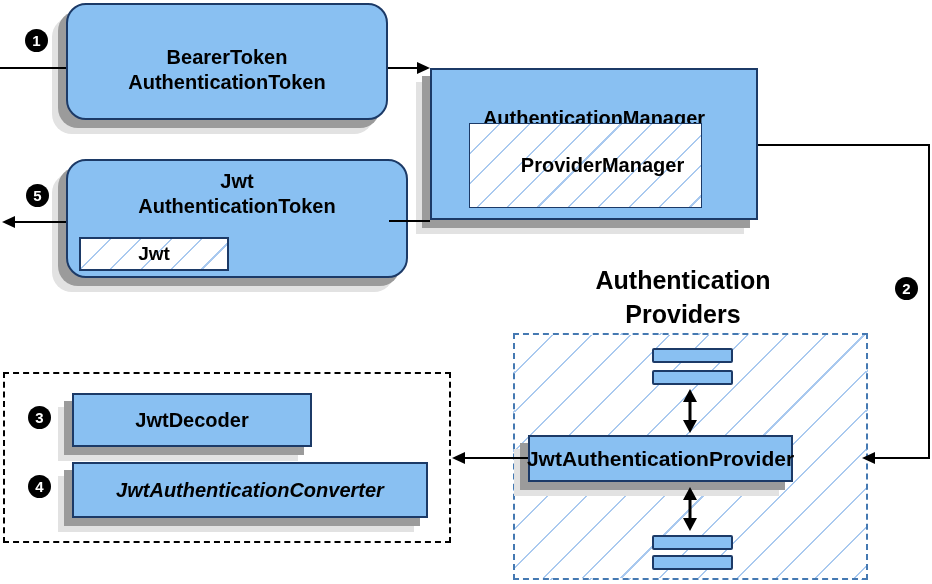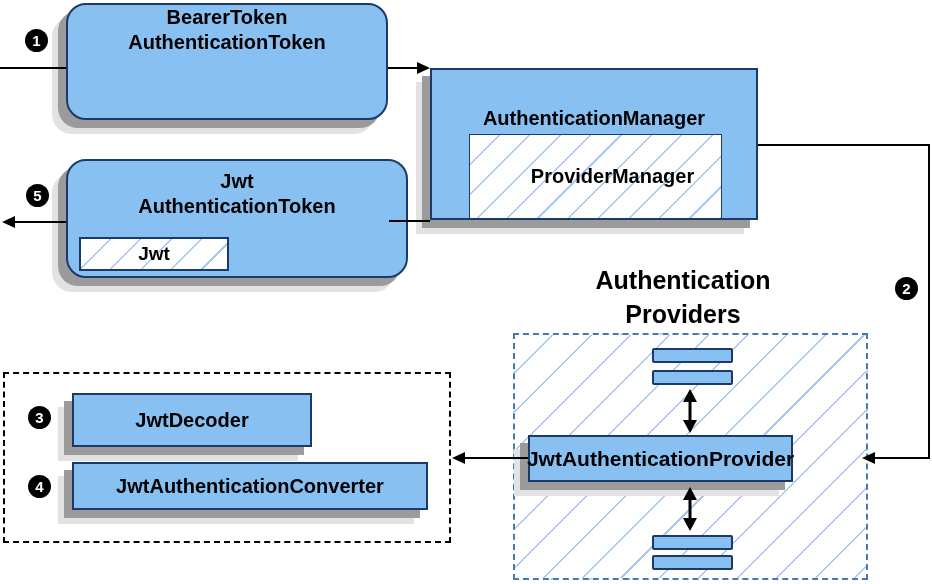--- a/index.html
+++ b/index.html
@@ -127,49 +127,49 @@
 </head>
 <body>
 
 <div class="canvas">
 
   <div class="providers-box"></div>
 
   <div class="black-dashed-box"></div>
 
   <div class="node rounded shadow" style="left:66px; top:3px; width:322px; height:117px;">
-    <div class="node-title multiline" style="">BearerToken
+    <div class="node-title multiline" style="margin-top:40px;">BearerToken
 AuthenticationToken</div>
   </div>
 
   <div class="node rounded shadow" style="left:66px; top:159px; width:342px; height:119px;">
     <div class="node-title multiline" style="padding-top:8px;">Jwt
 AuthenticationToken</div>
     <div class="field" style="left:11px; top:76px; width:150px; height:34px;">Jwt</div>
   </div>
 
   <div class="node shadow" style="left:430px; top:68px; width:328px; height:152px;">
     <div class="node-title" style="padding-top:36px;">AuthenticationManager</div>
-    <div class="field thin-border" style="left:37px; top:64px; width:253px; height:85px; font-size:20px;padding-left:34px;">ProviderManager</div>
+    <div class="field thin-border" style="left:37px; top:53px; width:233px; height:85px; font-size:20px;padding-left:34px;">ProviderManager</div>
   </div>
 
   <div class="group-label">Authentication
 Providers</div>
 
   <div class="bar" style="left:652px; top:348px;"></div>
   <div class="bar" style="left:652px; top:370px;"></div>
 
   <div class="node shadow center-flex" style="left:528px; top:435px; width:265px; height:47px; font-size:21px;">JwtAuthenticationProvider</div>
 
   <div class="bar" style="left:652px; top:535px;"></div>
   <div class="bar" style="left:652px; top:555px;"></div>
 
   <div class="node shadow center-flex" style="left:72px; top:393px; width:240px; height:54px; font-size:20px;">JwtDecoder</div>
 
-  <div class="node shadow center-flex" style="left:72px; top:462px; width:356px; height:48px; font-size:20px;">JwtAuthenticationConverter</div>
+  <div class="node shadow center-flex" style="left:72px; top:462px; width:356px; height:56px; font-size:20px;font-style:italic;">JwtAuthenticationConverter</div>
 
   <div class="badge" style="left:25px; top:29px;">1</div>
   <div class="badge" style="left:895px; top:277px;">2</div>
   <div class="badge" style="left:28px; top:406px;">3</div>
   <div class="badge" style="left:28px; top:475px;">4</div>
   <div class="badge" style="left:26px; top:184px;">5</div>
 
   <svg class="connectors" viewBox="0 0 932 584">
 
     <line x1="0" y1="68" x2="66" y2="68" stroke="black" stroke-width="2"></line>

